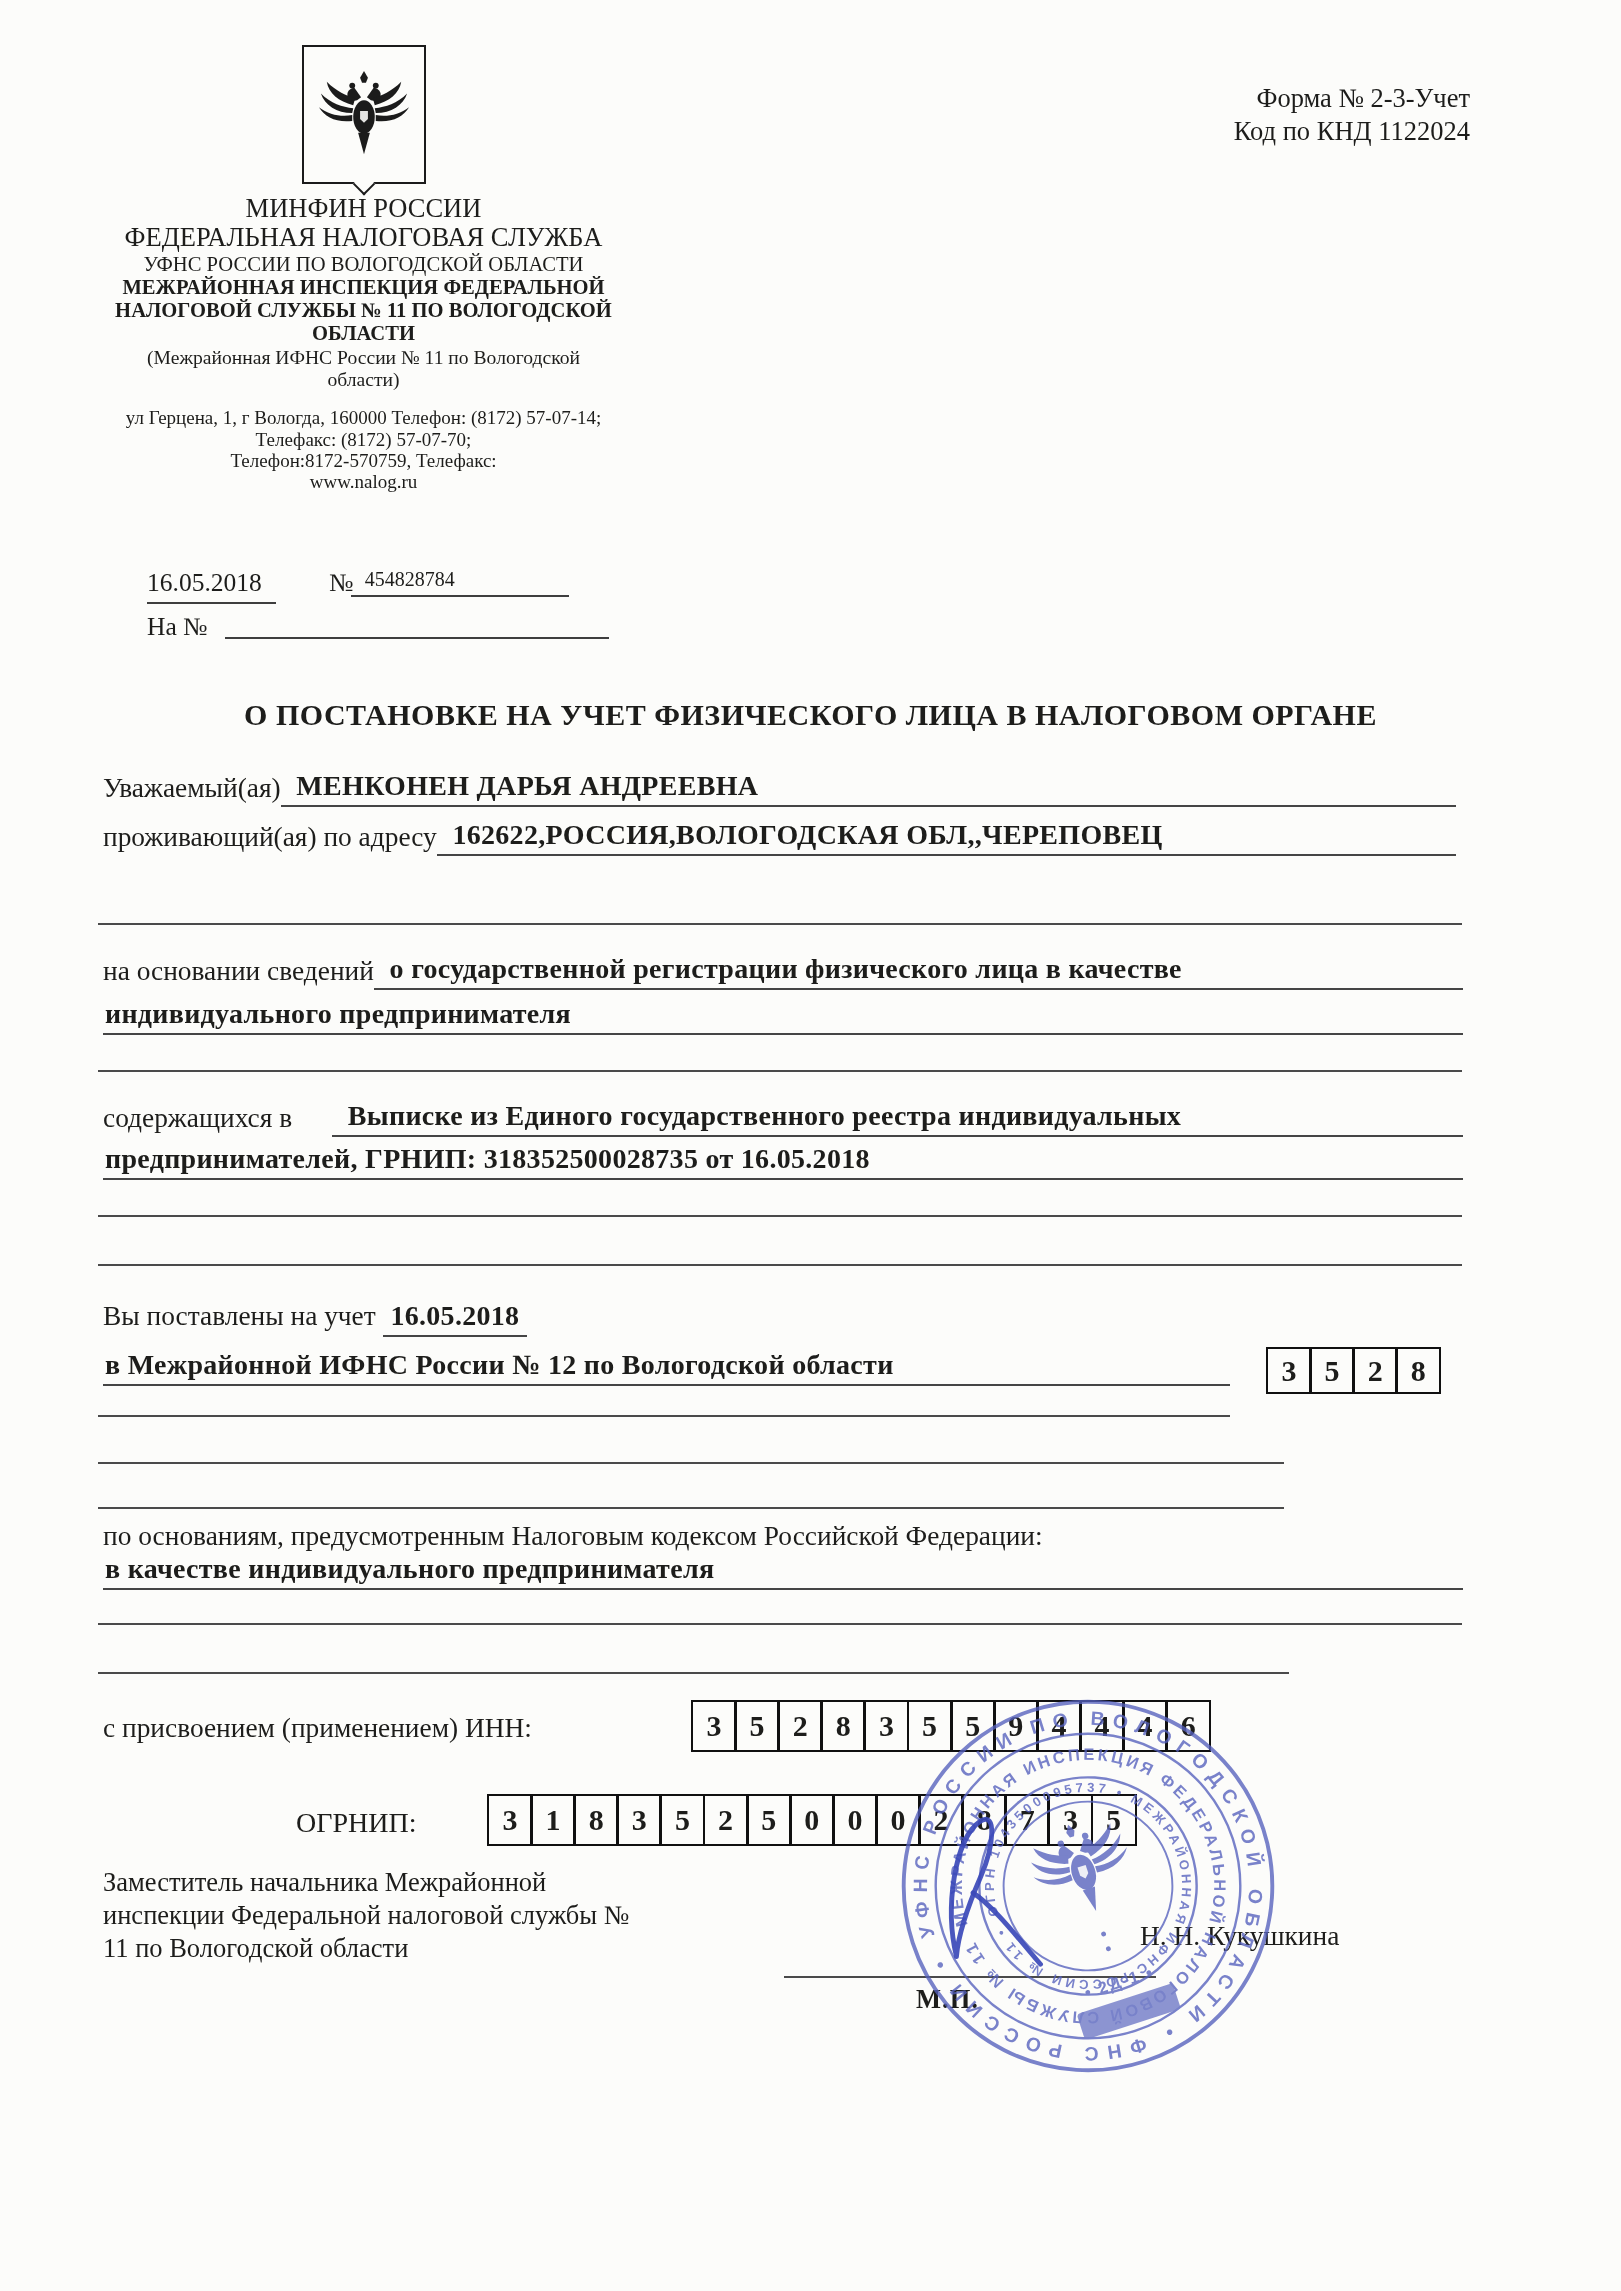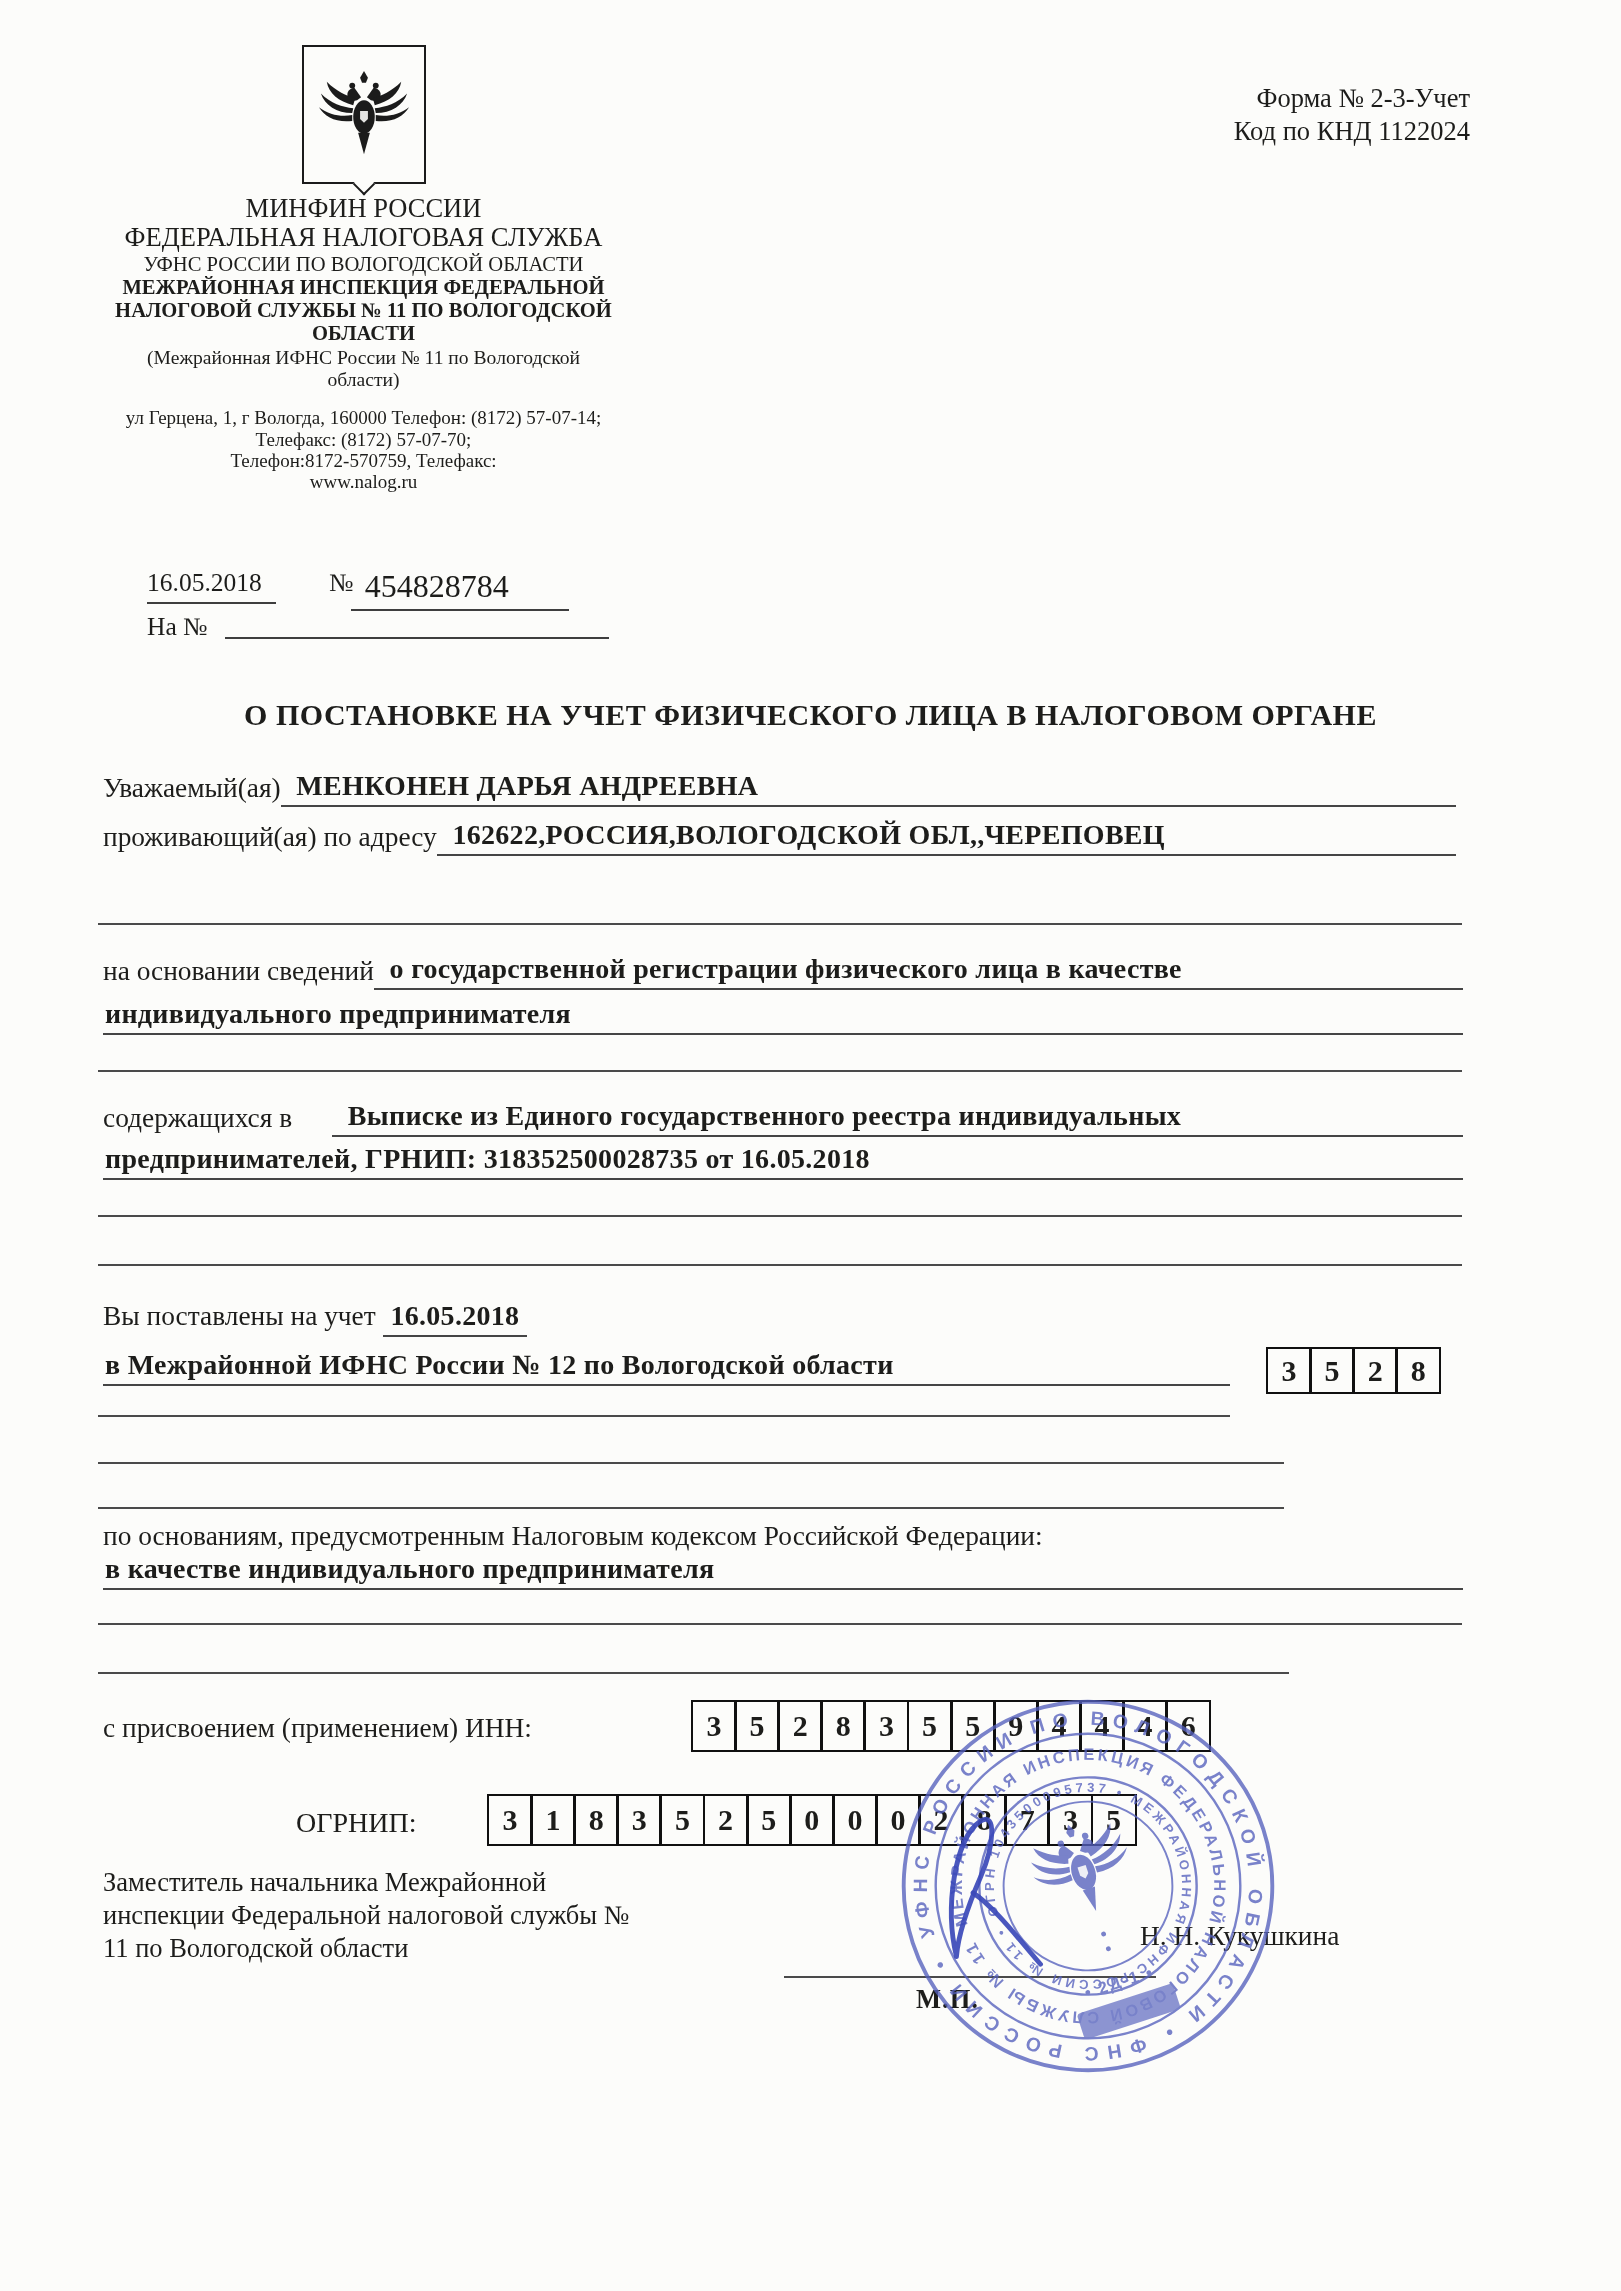--- a/index.html
+++ b/index.html
@@ -23,21 +23,21 @@
   .lh-big{font-size:26.5px;}
   .lh-mid{font-size:20.6px;}
   .lh-mid-b{font-size:20.6px;font-weight:bold;}
   .lh-paren{font-size:19.6px;width:470px;margin:2px auto 16px;}
   .lh-small{font-size:19px;margin:0 auto;width:495px;}
   
   .form-info{right:151px;top:82px;text-align:right;font-size:26.5px;line-height:1.25;}
   
   .ref-date{left:147px;top:568px;width:129px;font-size:25.5px;border-bottom:2px solid #3e3e3e;padding-bottom:3.9px;}
   .ref-no-label{left:329px;top:568px;font-size:25.5px;}
-  .ref-number{left:351px;top:568px;width:204px;font-size:32px;border-bottom:2px solid #3e3e3e;padding:0 0 3.9px 13.7px;}
+  .ref-number{left:351px;top:568px;width:204px;font-size:20px;border-bottom:2px solid #3e3e3e;padding:0 0 3.9px 13.7px;}
   .ref-reply{left:147px;top:612px;font-size:25.5px;}
   .ref-reply-line{left:225px;top:588px;width:384px;height:49px;border-bottom:2px solid #3e3e3e;}
   
   .title1{left:0;top:659px;width:1621px;text-align:center;font-size:29px;font-weight:bold;letter-spacing:0.5px;}
   .title2{left:0;top:698px;width:1621px;text-align:center;font-size:30px;font-weight:bold;letter-spacing:0.5px;}
   
   .row{position:absolute;display:flex;align-items:flex-end;}
   .lbl{font-size:27.4px;white-space:nowrap;padding-bottom:2.9px;}
   .val{flex:1;font-weight:bold;font-size:28px;border-bottom:2px solid #454545;
        padding:0 0 2.9px 15.7px;letter-spacing:0.3px;white-space:nowrap;}
@@ -126,21 +126,21 @@
 
   <div class="abs title2">О ПОСТАНОВКЕ НА УЧЕТ ФИЗИЧЕСКОГО ЛИЦА В НАЛОГОВОМ ОРГАНЕ</div>
 
   <div class="row" style="left:103px;top:770px;width:1353px;">
     <span class="lbl">Уважаемый(ая)</span>
     <span class="val">МЕНКОНЕН ДАРЬЯ АНДРЕЕВНА</span>
   </div>
 
   <div class="row" style="left:103px;top:819px;width:1353px;">
     <span class="lbl">проживающий(ая) по адресу</span>
-    <span class="val">162622,РОССИЯ,ВОЛОГОДСКОЙ ОБЛ,,ЧЕРЕПОВЕЦ</span>
+    <span class="val">162622,РОССИЯ,ВОЛОГОДСКАЯ ОБЛ,,ЧЕРЕПОВЕЦ</span>
   </div>
   <div class="rule" style="left:98px;top:923px;width:1364px;"></div>
 
   <div class="row" style="left:103px;top:953px;width:1360px;">
     <span class="lbl">на основании сведений</span>
     <span class="val">о государственной регистрации физического лица в качестве</span>
   </div>
   <div class="row" style="left:103px;top:998px;width:1360px;">
     <span class="val noindent">индивидуального предпринимателя</span>
   </div>

